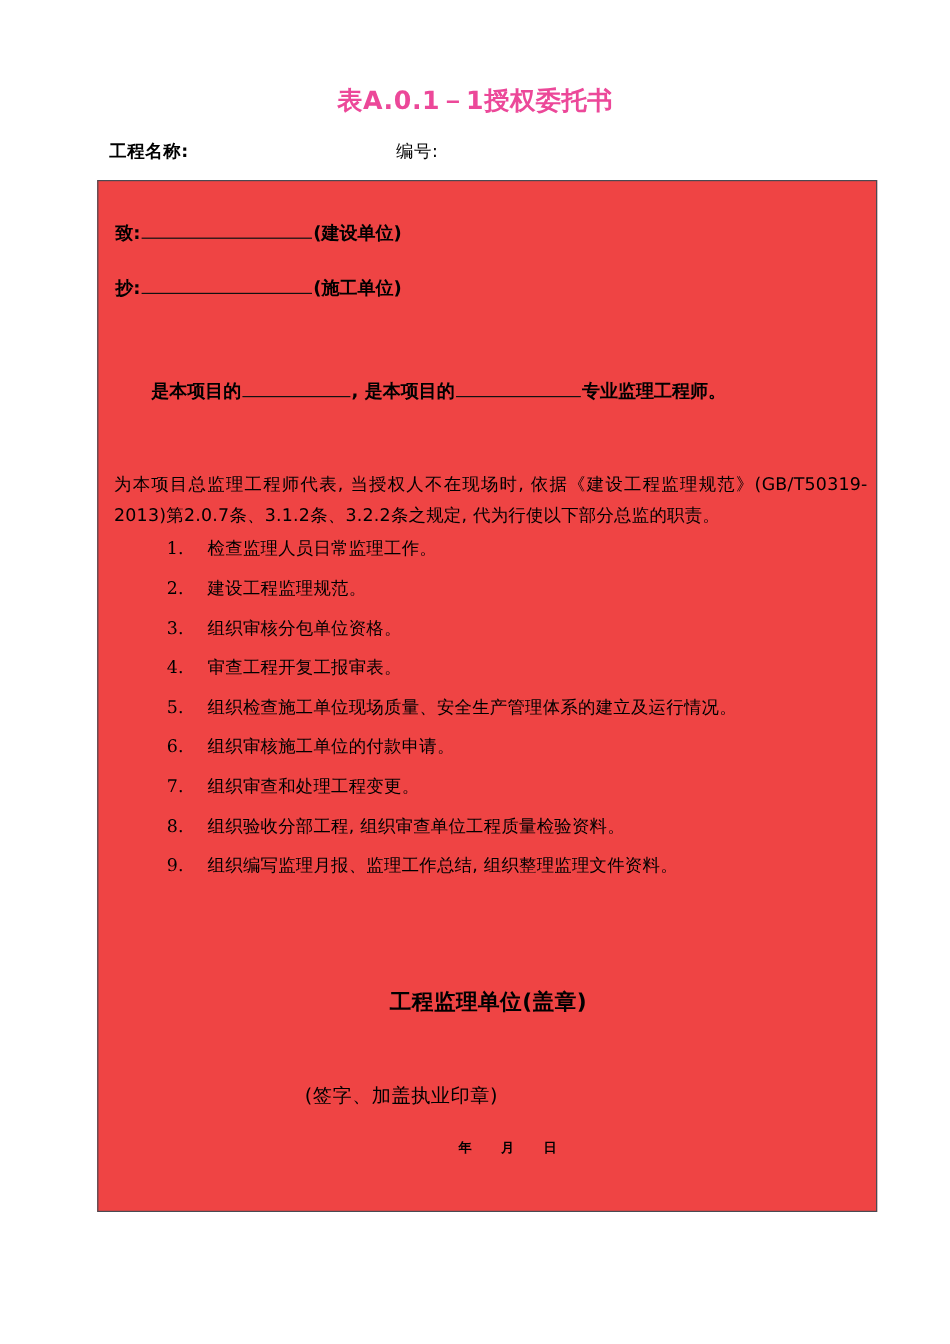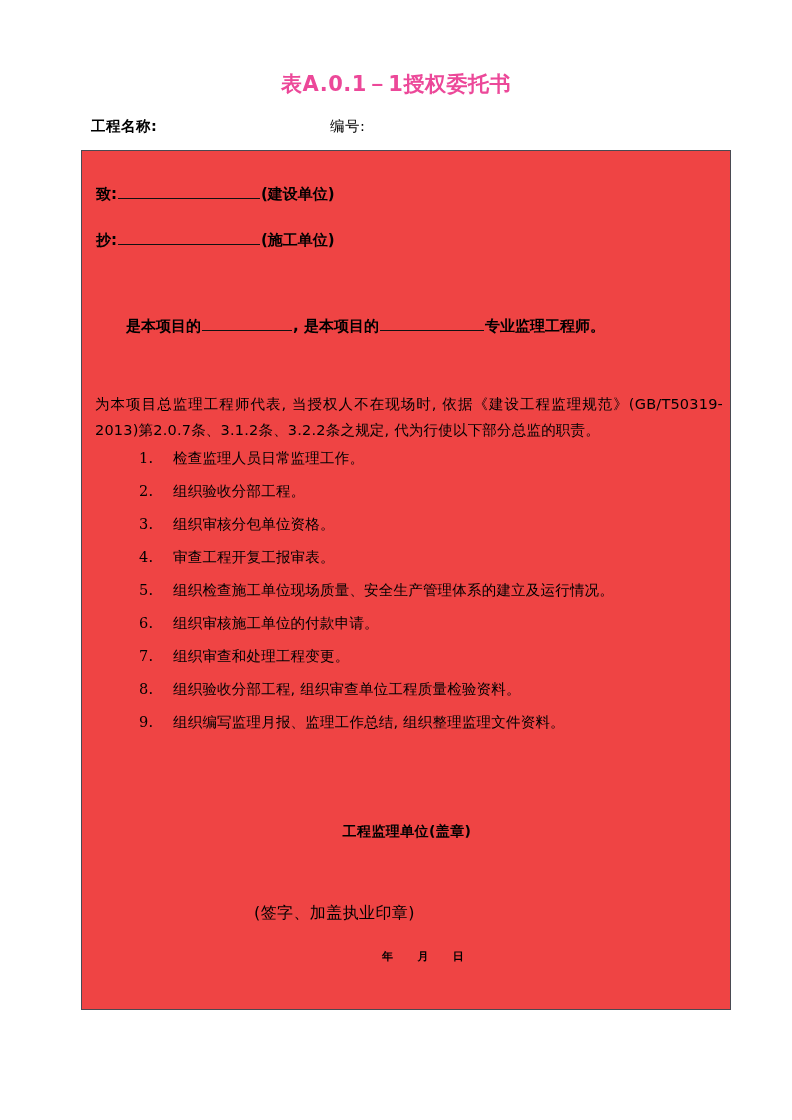--- a/index.html
+++ b/index.html
@@ -170,21 +170,21 @@
     top: 0;
   }
 
   
   .seal-line {
     position: absolute;
     left: 0;
     top: 672px;
     width: 650px;
     text-align: center;
-    font-size: 14px;
+    font-size: 18px;
     font-weight: bold;
     letter-spacing: 0.4px;
   }
   .sign-line {
     position: absolute;
     left: 172px;
     top: 752px;
     font-size: 16px;
     letter-spacing: 0.4px;
   }
@@ -229,21 +229,21 @@
 
       <div class="para">为本项目总监理工程师代表, 当授权人不在现场时, 依据《建设工程监理规范》(GB/T50319-2013)第2.0.7条、3.1.2条、3.2.2条之规定, 代为行使以下部分总监的职责。</div>
 
       <ol class="duties">
         <li class="duty-item">
           <span class="duty-num">1.</span>
           <span class="duty-text">检查监理人员日常监理工作。</span>
         </li>
         <li class="duty-item">
           <span class="duty-num">2.</span>
-          <span class="duty-text">组织验收分部工程。</span>
+          <span class="duty-text">建设工程监理规范。</span>
         </li>
         <li class="duty-item">
           <span class="duty-num">3.</span>
           <span class="duty-text">组织审核分包单位资格。</span>
         </li>
         <li class="duty-item">
           <span class="duty-num">4.</span>
           <span class="duty-text">审查工程开复工报审表。</span>
         </li>
         <li class="duty-item">

